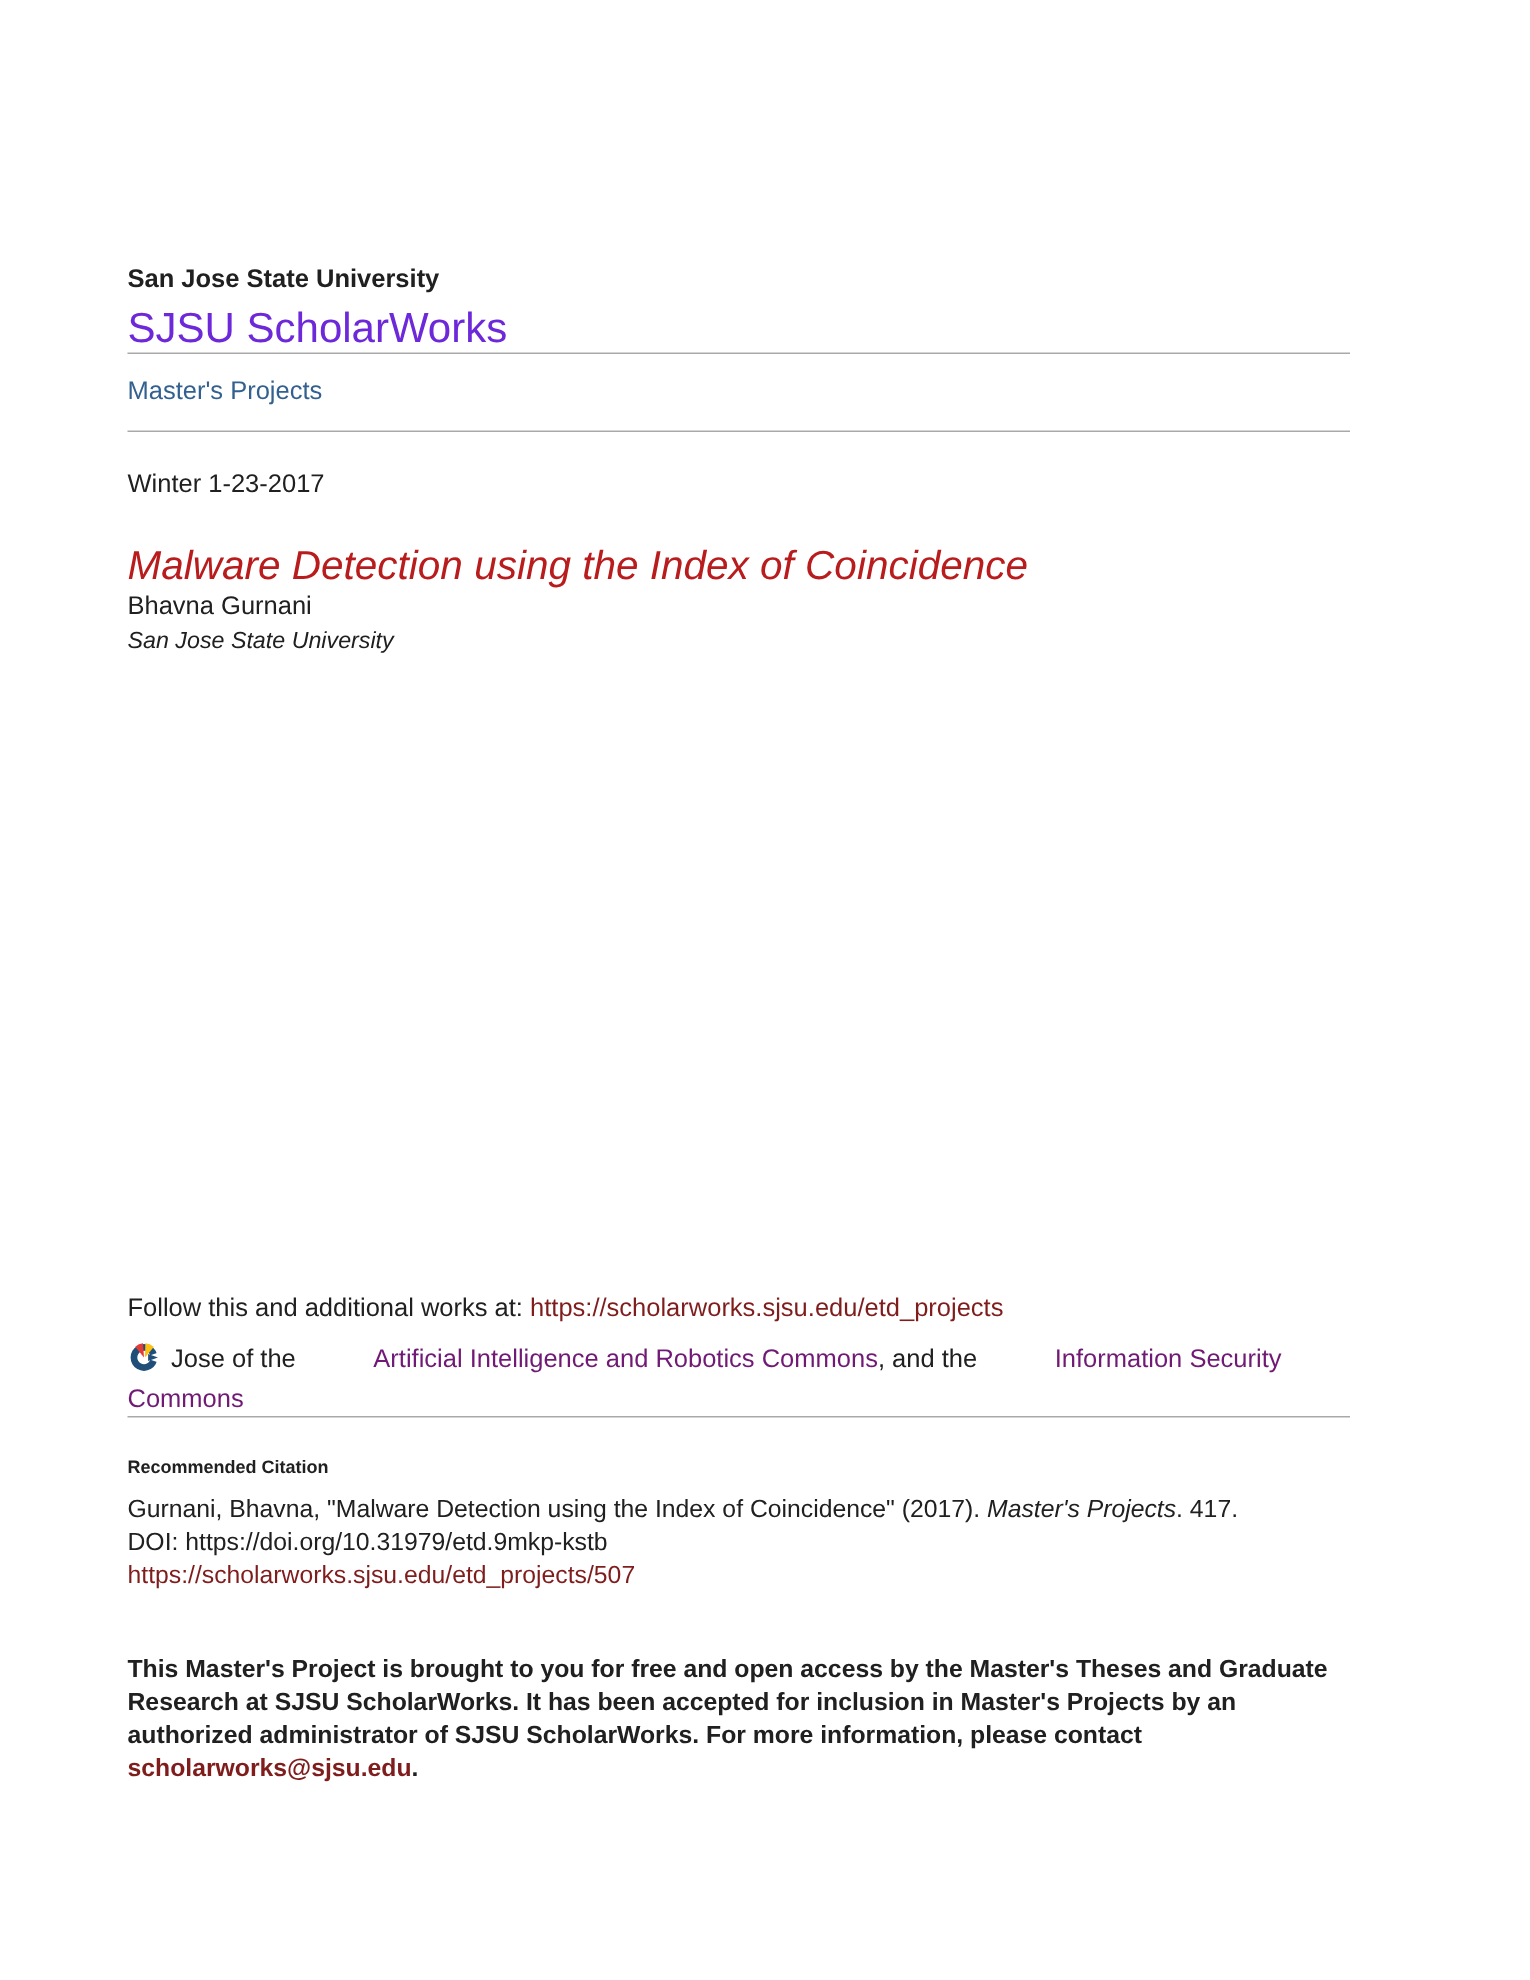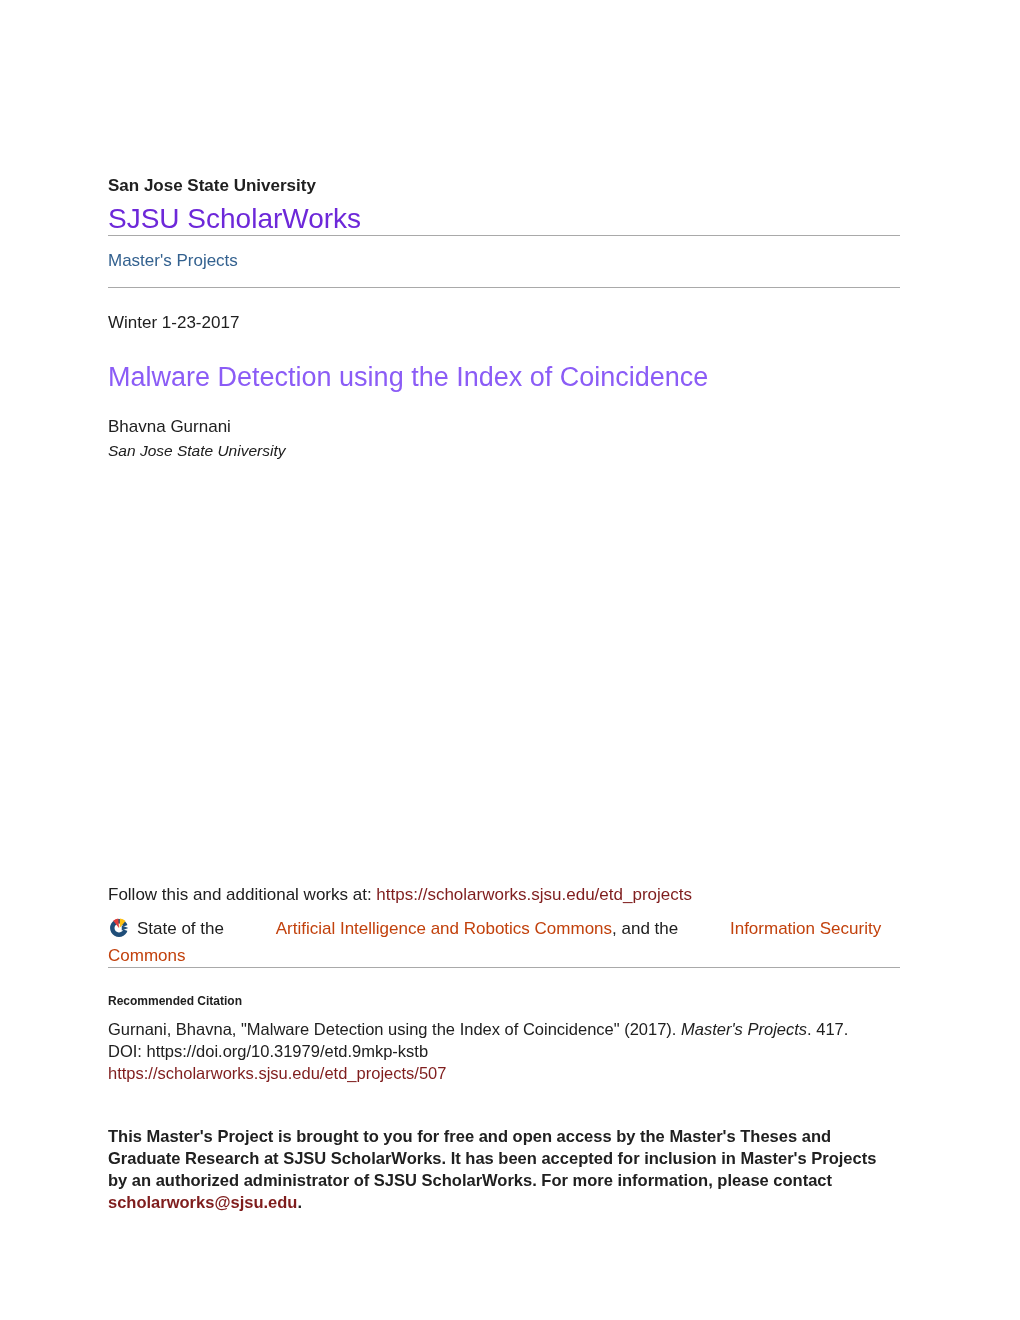--- a/index.html
+++ b/index.html
@@ -1,35 +1,35 @@
 <!DOCTYPE html>
 <html><head>
 <meta charset="utf-8">
 <style>
   html,body{margin:0;padding:0;}
   body{
     width:1020px;height:1320px;background:#ffffff;
     font-family:"Liberation Sans", sans-serif;
     color:#202020;
   }
-  .content{padding:176px 120px 0 108px;}
+  .content{padding:176px 120px 0 85px;}
   .univ{font-size:17px;font-weight:700;line-height:20px;}
   .site{font-size:28px;font-weight:500;color:#6d28d9;line-height:33px;margin-top:6px;}
   hr.rule{border:none;border-top:1px solid #a9a9a9;margin:0;height:0;}
   .rule-1{margin-top:24px;}
   .nav{display:flex;justify-content:space-between;font-size:17px;line-height:20px;padding:15px 0 16px;}
   a{cursor:pointer;}
   .navlink{color:#33618f;text-decoration:none;}
   .date{margin-top:25px;font-size:17px;line-height:20px;}
-  .title{margin:27px 0 0;font-size:27px;font-weight:500;line-height:34px;color:#8b5cf6;}
-  .author{margin-top:23px;font-size:17px;line-height:20px;}
+  .title{margin:27px 0 0;font-size:27px;font-weight:500;line-height:34px;color:#b91c1c;font-style:italic;}
+  .author{font-size:17px;line-height:20px;}
   .affil{margin-top:4px;font-size:15.5px;font-style:italic;line-height:19px;}
   .follow{margin:424px 0 0;font-size:17px;line-height:21px;}
   .url{color:#7f1d1d;text-decoration:none;}
-  .commons{color:#c2410c;text-decoration:none;margin-left:47px;}
+  .commons{color:#701a75;text-decoration:none;margin-left:47px;}
   .partof{margin:12px 0 0;font-size:17px;line-height:22px;}
   .net-icon{display:inline-block;vertical-align:-5px;margin-right:7px;}
   .rule-3{margin-top:22px;}
   .reccit{margin-top:23px;font-size:12px;font-weight:700;line-height:21px;}
   .citation{margin:6px 0 0;font-size:16.5px;line-height:22px;}
   .footer{margin:41px 0 0;font-size:16.5px;line-height:22px;font-weight:bold;}
 </style>
 </head>
 <body>
 
@@ -56,21 +56,21 @@
   <div class="affil">San Jose State University</div>
 
   <p class="follow"><span>Follow this and additional works at: </span><a class="url">https://scholarworks.sjsu.edu/etd_projects</a></p>
 
   <p class="partof"><span class="net-icon"><svg width="22" height="22" viewBox="0 0 32 32" aria-hidden="true">
           <path fill-rule="evenodd" d="M16,3 a13,13 0 1,0 0.0002,0 Z M16,9.5 a6.5,6.5 0 1,1 -0.0002,0 Z" fill="#1f4e79"></path>
           <path d="M16,16 L7.5,5.5 A13.5,13.5 0 0 1 15,2.2 L16,16 Z" fill="#e23c39"></path>
           <path d="M17,16 L17.3,2.2 A13.5,13.5 0 0 1 25.5,5.8 Z" fill="#fdc014"></path>
           <path d="M16,16 L32,10.5 L32,21.5 Z" fill="#ffffff"></path>
           <path d="M20,12.5 L29.5,16 L20,19.5 Z" fill="#1f4e79"></path>
-        </svg></span><span>State of the </span><a class="commons">Artificial Intelligence and Robotics Commons</a><span>, and the </span><a class="commons">Information Security Commons</a></p>
+        </svg></span><span>Jose of the </span><a class="commons">Artificial Intelligence and Robotics Commons</a><span>, and the </span><a class="commons">Information Security Commons</a></p>
 
   <hr class="rule rule-3">
 
   <div class="reccit">Recommended Citation</div>
 
   <p class="citation"><span>Gurnani, Bhavna, "Malware Detection using the Index of Coincidence" (2017). </span><i>Master's Projects</i><span>. 417.</span><br><span>DOI: https://doi.org/10.31979/etd.9mkp-kstb</span><br><a class="url">https://scholarworks.sjsu.edu/etd_projects/507</a></p>
 
   <p class="footer"><span>This Master's Project is brought to you for free and open access by the Master's Theses and Graduate Research at SJSU ScholarWorks. It has been accepted for inclusion in Master's Projects by an authorized administrator of SJSU ScholarWorks. For more information, please contact </span><a class="url">scholarworks@sjsu.edu</a><span>.</span></p>
 
 </div>

